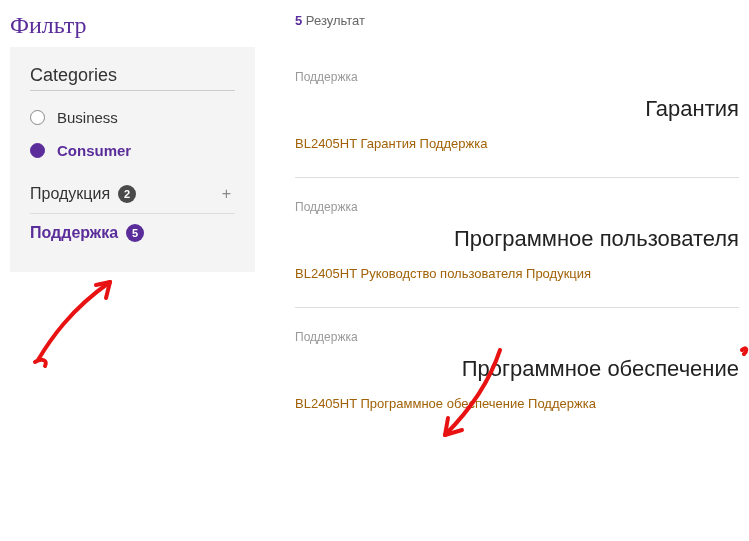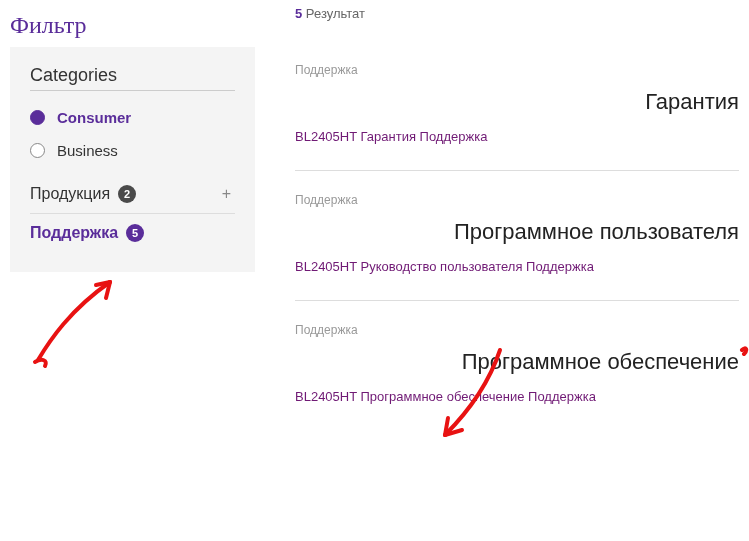--- a/index.html
+++ b/index.html
@@ -76,55 +76,55 @@
     display:inline-flex; align-items:center; justify-content:center;
     min-width:18px; height:18px; border-radius:9px;
     background:#4a4a4a; color:#fff; font-size:11px; font-weight:bold;
     margin-left:8px; padding:0 5px;
   }
   .badge.active { background:#5a2d9a; }
   .expand-icon { color:#888; font-size:16px; font-weight:300; padding-right:4px;}
   
   .results {
     flex: 1;
-    padding: 0 10px 0 30px;
+    padding: 7px 10px 0 30px;
   }
   .result-count {
     font-size: 13px;
     color: #666;
     padding: 6px 0 20px 0;
   }
   .result-count b { color: #5a2d9a; font-weight:bold; }
   .result-item {
     border-bottom: 1px solid #ddd;
     padding: 22px 0 26px 0;
   }
   .result-item:last-child { border-bottom:none; }
   .result-cat { font-size: 12px; color: #999; margin-bottom: 12px; }
   .result-title { font-size: 22px; color: #222; font-weight: 400; margin-bottom: 14px; text-align: right; }
-  .result-desc { font-size: 13px; color: #701a75; }
+  .result-desc { font-size: 13px; color: #a16207; }
   
   .arrows { position:absolute; left:0; top:0; pointer-events:none; }
 </style>
 </head>
 <body>
 
 <div class="page">
   <div class="sidebar">
     <div class="filter-title">Фильтр</div>
     <div class="filter-box">
       <div class="cat-heading">Categories</div>
 
       <div class="radio-row">
+        <span class="radio"></span>
+        <span class="radio-label">Business</span>
+      </div>
+      <div class="radio-row">
         <span class="radio selected"></span>
         <span class="radio-label selected">Consumer</span>
-      </div>
-      <div class="radio-row">
-        <span class="radio"></span>
-        <span class="radio-label">Business</span>
       </div>
 
       <div class="facet-row">
         <span class="facet-left">
           <span class="facet-label">Продукция</span>
           <span class="badge">2</span>
         </span>
         <span class="expand-icon">+</span>
       </div>
       <div class="facet-row">
@@ -144,21 +144,21 @@
 
     <div class="result-item">
       <div class="result-cat">Поддержка</div>
       <div class="result-title">Гарантия</div>
       <div class="result-desc">BL2405HT Гарантия Поддержка</div>
     </div>
 
     <div class="result-item">
       <div class="result-cat">Поддержка</div>
       <div class="result-title">Программное пользователя</div>
-      <div class="result-desc">BL2405HT Руководство пользователя Поддержка</div>
+      <div class="result-desc">BL2405HT Руководство пользователя Продукция</div>
     </div>
 
     <div class="result-item">
       <div class="result-cat">Поддержка</div>
       <div class="result-title">Программное обеспечение</div>
       <div class="result-desc">BL2405HT Программное обеспечение Поддержка</div>
     </div>
   </div>
 </div>
 

